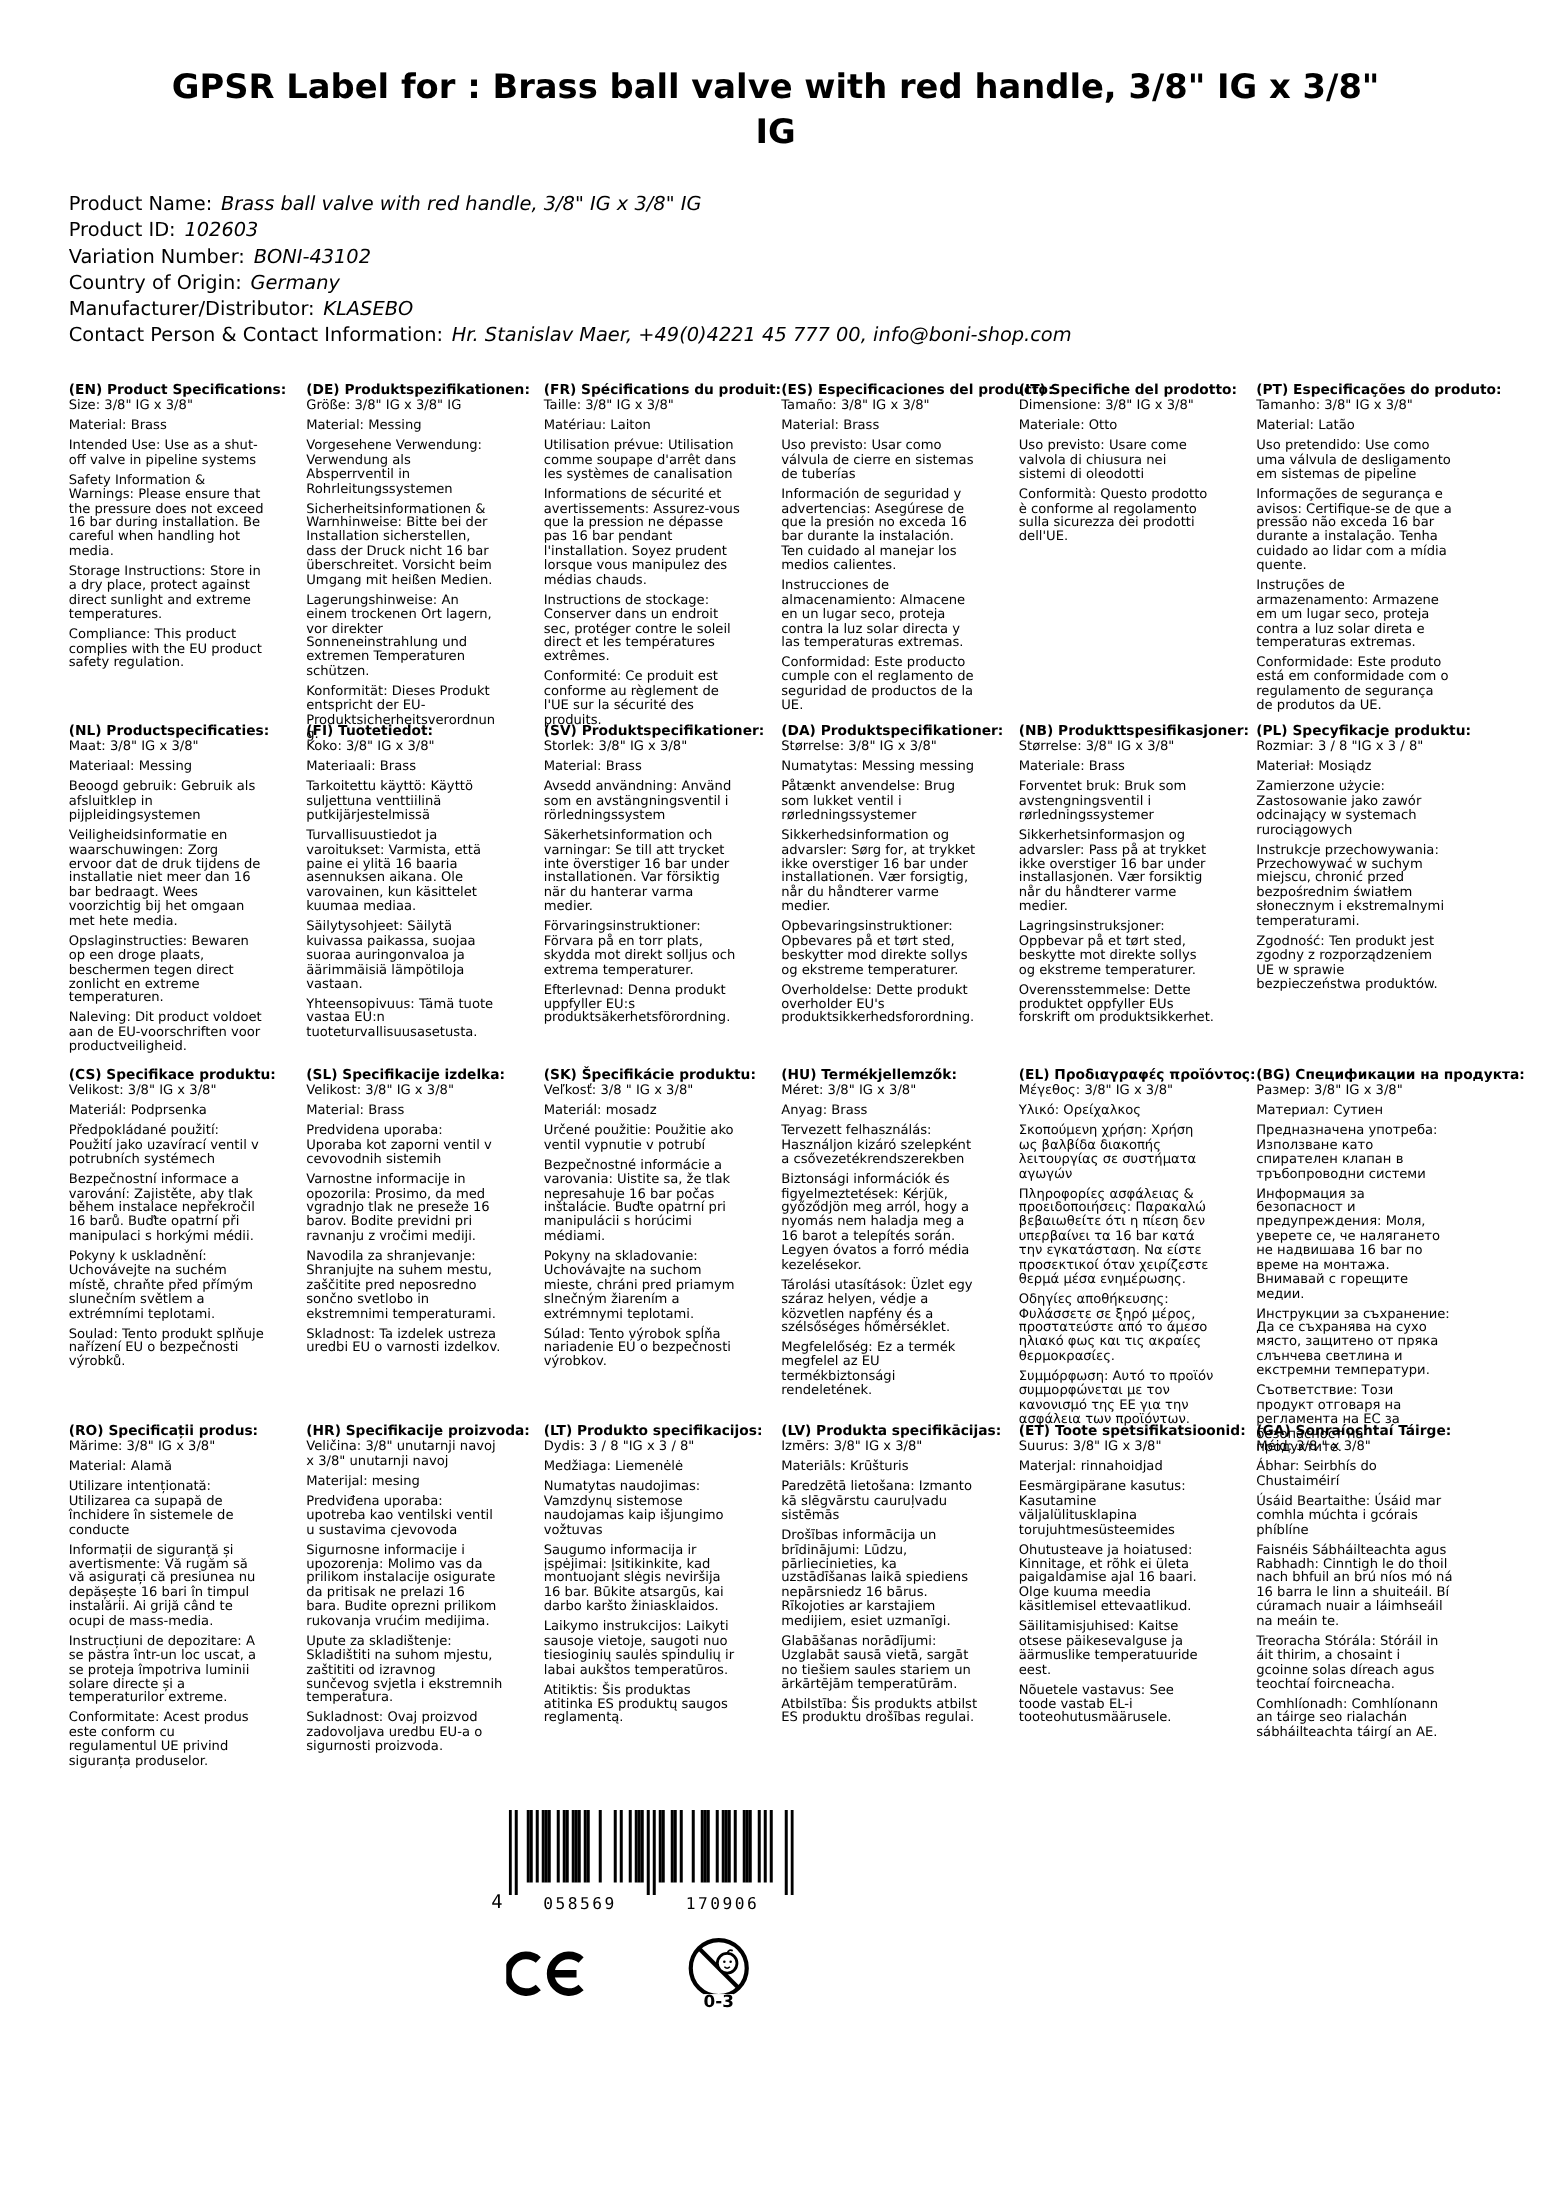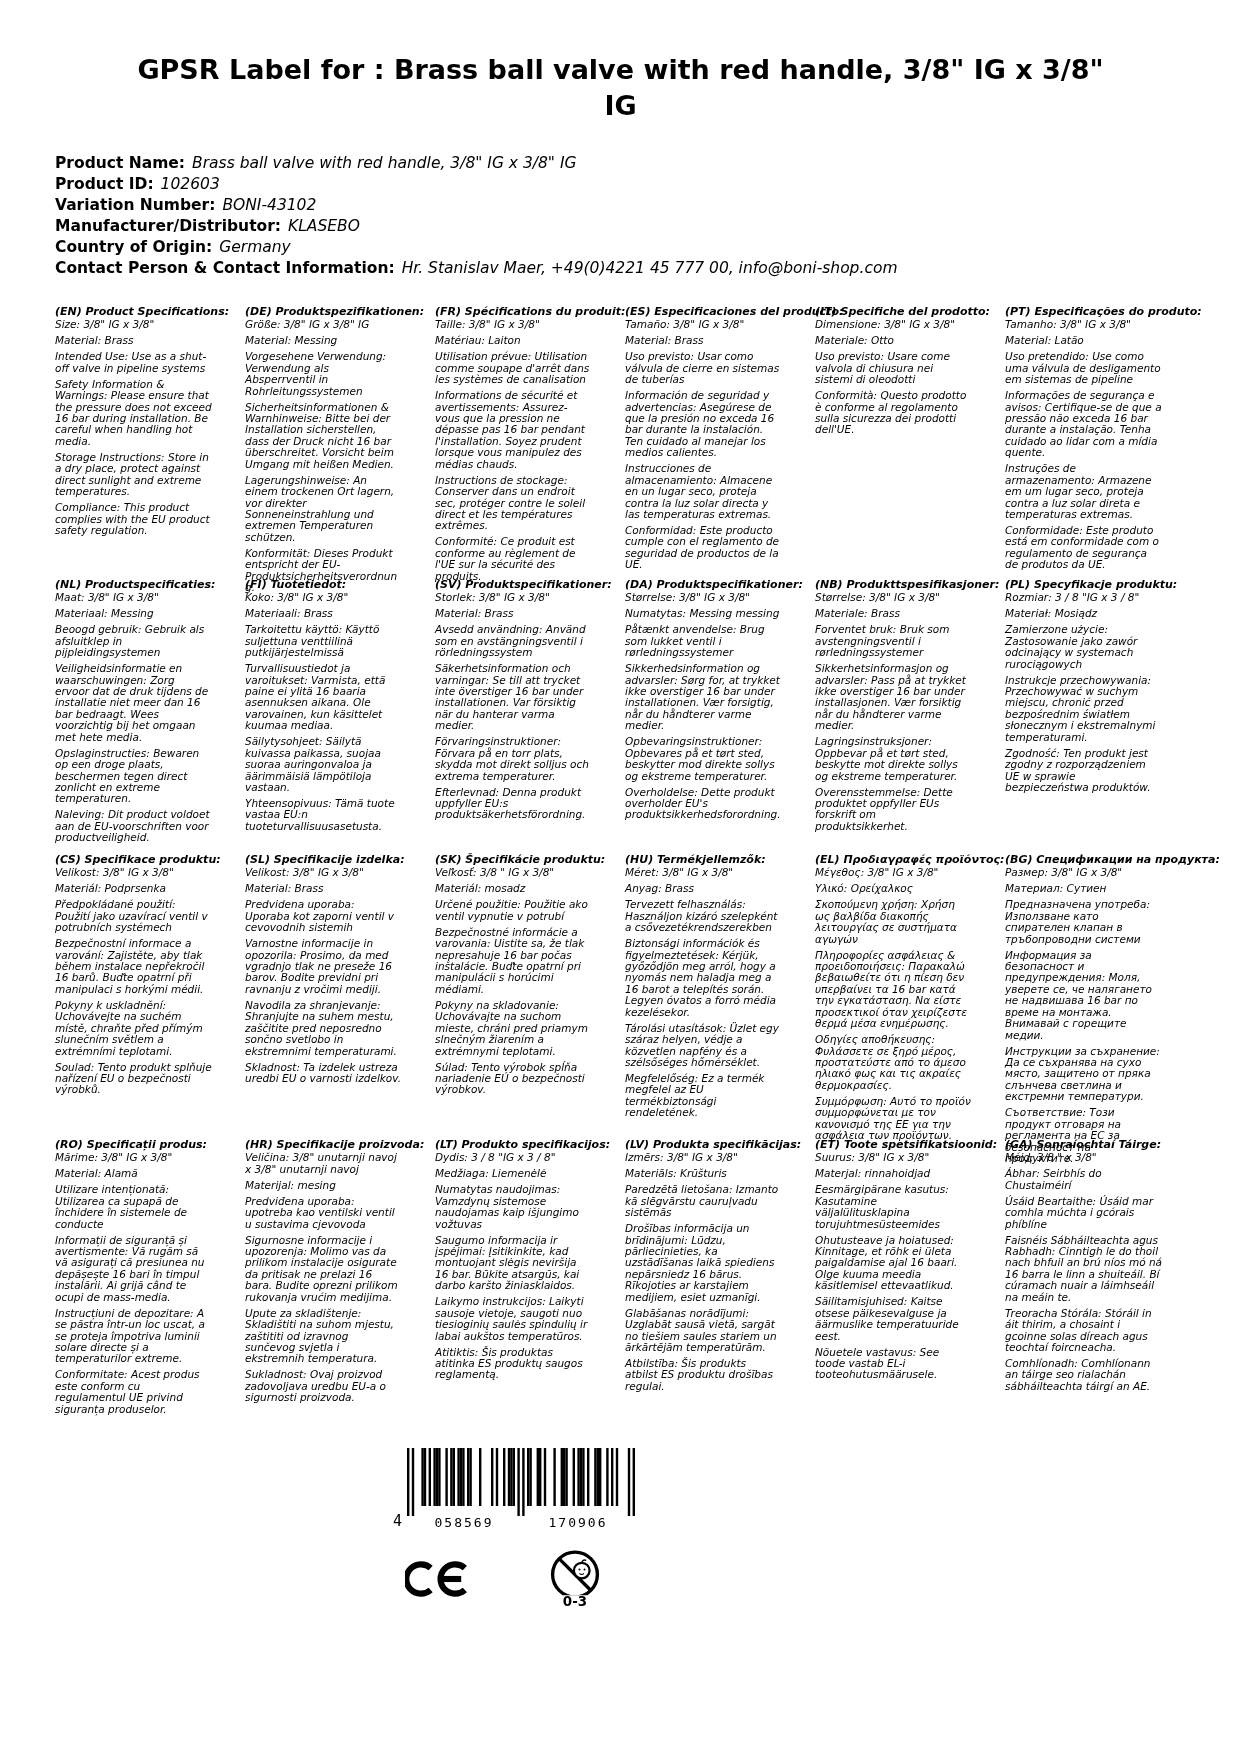--- a/index.html
+++ b/index.html
@@ -1,24 +1,24 @@
 <!DOCTYPE html>
 <html><head>
 <meta charset="utf-8">
 <style>
   html,body{margin:0;padding:0;background:#fff;}
   body{width:1241px;height:1754px;font-family:"DejaVu Sans",sans-serif;color:#000;position:relative;}
   .page{position:relative;width:1241px;height:1754px;overflow:hidden;background:#fff;border-radius:22px;}
   .title{font-weight:bold;font-size:27px;line-height:1.32;text-align:center;margin:52px auto 0;max-width:1000px;}
   .product-info{margin:30px 0 0 55px;font-size:15.5px;line-height:21px;}
-  .info-label{font-weight:bold;}
+  .info-label{font-weight:normal;}
   .info-value{margin-left:7px;font-style:italic;}
   .lang-grid{display:grid;grid-template-columns:repeat(6,157px);column-gap:33px;
              grid-template-rows:273px 275px 285px 310px;align-items:start;
-             margin:26px 0 0 55px;font-style:italic;}
+             margin:26px 0 0 55px;}
   .lang-block{font-size:10.5px;line-height:1.09;overflow-wrap:break-word;}
   .lang-header{font-weight:bold;font-size:11px;white-space:nowrap;line-height:1.2;}
   .lang-para{margin-top:4.5px;}
   .lang-header + .lang-para{margin-top:1px;}
   .bottom{position:absolute;left:393px;top:1448px;width:340px;}
   .barcode-row{display:flex;align-items:flex-end;gap:5px;}
   .barcode-first{font-family:"DejaVu Sans Mono",monospace;font-size:15px;line-height:1;padding-bottom:1px;}
   .barcode-svg{display:block;}
   .barcode-digits{font-family:"DejaVu Sans Mono",monospace;font-size:13px;letter-spacing:2px;}
   .marks-row{display:flex;align-items:center;gap:76px;margin-top:18px;padding-left:12px;}
@@ -37,25 +37,25 @@
 
   <div class="info-row">
     <span class="info-label">Product ID:</span><span class="info-value">102603</span>
   </div>
 
   <div class="info-row">
     <span class="info-label">Variation Number:</span><span class="info-value">BONI-43102</span>
   </div>
 
   <div class="info-row">
+    <span class="info-label">Country of Origin:</span><span class="info-value">Germany</span>
+  </div>
+
+  <div class="info-row">
     <span class="info-label">Manufacturer/Distributor:</span><span class="info-value">KLASEBO</span>
-  </div>
-
-  <div class="info-row">
-    <span class="info-label">Country of Origin:</span><span class="info-value">Germany</span>
   </div>
 
   <div class="info-row">
     <span class="info-label">Contact Person &amp; Contact Information:</span><span class="info-value">Hr. Stanislav Maer, +49(0)4221 45 777 00, info@boni-shop.com</span>
   </div>
 </div>
 
   <div class="lang-grid" id="lang-grid">
   <div class="lang-block">
     <div class="lang-header">(EN) Product Specifications:</div>

